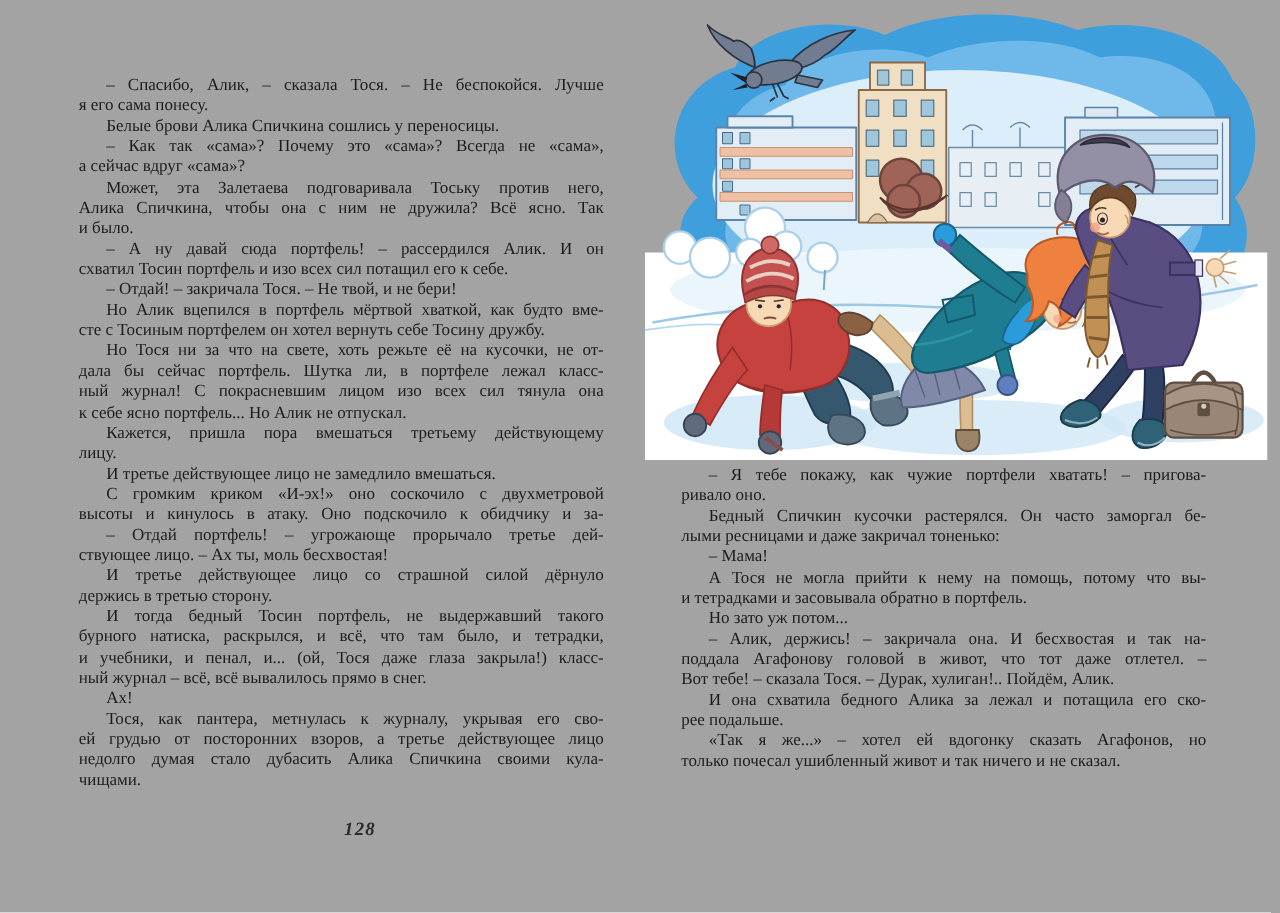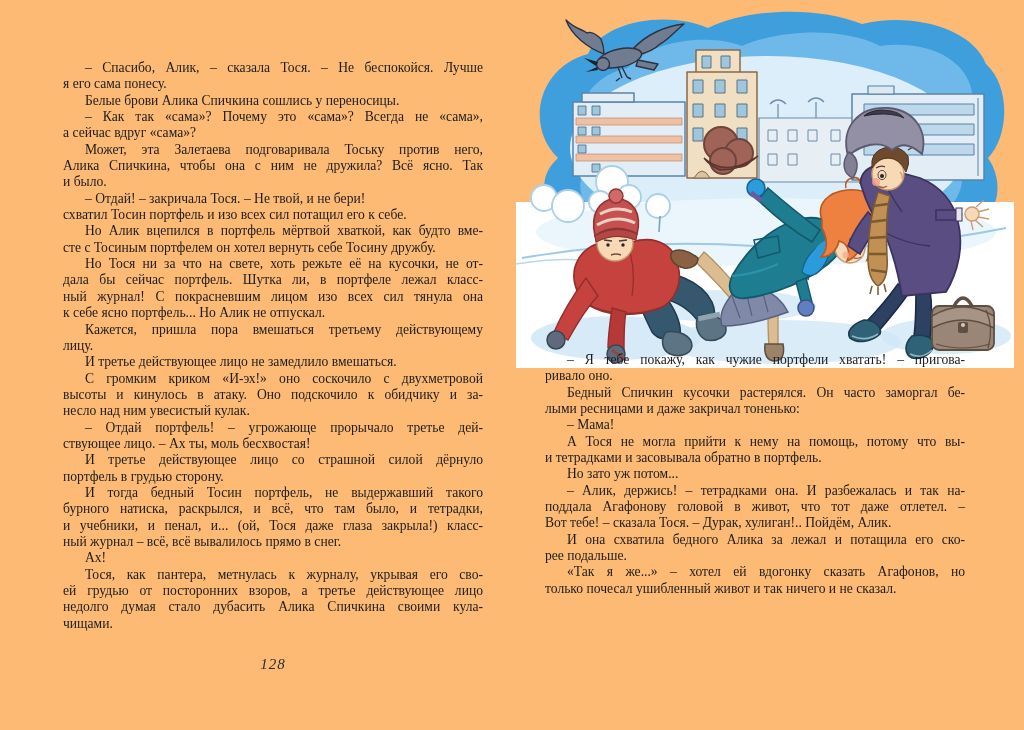--- a/index.html
+++ b/index.html
@@ -1,24 +1,24 @@
 <!DOCTYPE html>
 <html><head>
 <meta charset="utf-8">
 <style>
   html,body{margin:0;padding:0;background:#ffffff;width:1024px;height:730px;overflow:hidden;}
-  .spread{position:relative;width:1024px;height:730px;background:#fdba74;font-family:"Liberation Serif","DejaVu Serif",serif;color:#1c1c1c;}
+  .spread{position:relative;width:1024px;height:730px;background:#a3a3a3;font-family:"Liberation Serif","DejaVu Serif",serif;color:#1c1c1c;}
   .text-col{position:absolute;width:420px;font-size:13.6px;line-height:16.35px;}
   .text-col .line{text-align:justify;text-align-last:justify;white-space:nowrap;}
   .text-col .line.indent{text-indent:22px;}
   .text-col .line.pend{text-align-last:left;}
   #left-text{left:63px;top:60px;}
-  #right-text{left:545px;top:352px;}
+  #right-text{left:545px;top:372px;}
   .page-number{position:absolute;width:420px;text-align:center;font-style:italic;font-size:15px;color:#2b2b2b;letter-spacing:1px;top:656px;}
-  #left-num{left:63px;}
+  #left-num{left:78px;font-weight:bold;}
   #right-num{left:545px;}
   .illustration{position:absolute;left:516px;top:6px;width:498px;height:362px;}
   svg{display:block;}
 </style>
 </head>
 <body>
 
 <div class="spread">
 
   <div class="illustration">
@@ -269,38 +269,38 @@
 
   <div id="left-text" class="text-col">
       <div class="line indent">– Спасибо, Алик, – сказала Тося. – Не беспокойся. Лучше</div>
       <div class="line pend">я его сама понесу.</div>
       <div class="line indent pend">Белые брови Алика Спичкина сошлись у переносицы.</div>
       <div class="line indent">– Как так «сама»? Почему это «сама»? Всегда не «сама»,</div>
       <div class="line pend">а сейчас вдруг «сама»?</div>
       <div class="line indent">Может, эта Залетаева подговаривала Тоську против него,</div>
       <div class="line">Алика Спичкина, чтобы она с ним не дружила? Всё ясно. Так</div>
       <div class="line pend">и было.</div>
+      <div class="line indent">– А ну давай сюда портфель! – рассердился Алик. И он</div>
+      <div class="line pend">схватил Тосин портфель и изо всех сил потащил его к себе.</div>
       <div class="line indent pend">– Отдай! – закричала Тося. – Не твой, и не бери!</div>
-      <div class="line pend">схватил Тосин портфель и изо всех сил потащил его к себе.</div>
       <div class="line indent">Но Алик вцепился в портфель мёртвой хваткой, как будто вме-</div>
       <div class="line pend">сте с Тосиным портфелем он хотел вернуть себе Тосину дружбу.</div>
       <div class="line indent">Но Тося ни за что на свете, хоть режьте её на кусочки, не от-</div>
       <div class="line">дала бы сейчас портфель. Шутка ли, в портфеле лежал класс-</div>
       <div class="line">ный журнал! С покрасневшим лицом изо всех сил тянула она</div>
       <div class="line pend">к себе ясно портфель... Но Алик не отпускал.</div>
       <div class="line indent">Кажется, пришла пора вмешаться третьему действующему</div>
       <div class="line pend">лицу.</div>
       <div class="line indent pend">И третье действующее лицо не замедлило вмешаться.</div>
       <div class="line indent">С громким криком «И-эх!» оно соскочило с двухметровой</div>
       <div class="line">высоты и кинулось в атаку. Оно подскочило к обидчику и за-</div>
-      <div class="line pend">несло над ним увесистый кулак.</div>
       <div class="line indent">– Отдай портфель! – угрожающе прорычало третье дей-</div>
       <div class="line pend">ствующее лицо. – Ах ты, моль бесхвостая!</div>
       <div class="line indent">И третье действующее лицо со страшной силой дёрнуло</div>
-      <div class="line pend">портфель в грудью сторону.</div>
+      <div class="line pend">держись в третью сторону.</div>
       <div class="line indent">И тогда бедный Тосин портфель, не выдержавший такого</div>
       <div class="line">бурного натиска, раскрылся, и всё, что там было, и тетрадки,</div>
       <div class="line">и учебники, и пенал, и... (ой, Тося даже глаза закрыла!) класс-</div>
       <div class="line pend">ный журнал – всё, всё вывалилось прямо в снег.</div>
       <div class="line indent pend">Ах!</div>
       <div class="line indent">Тося, как пантера, метнулась к журналу, укрывая его сво-</div>
       <div class="line">ей грудью от посторонних взоров, а третье действующее лицо</div>
       <div class="line">недолго думая стало дубасить Алика Спичкина своими кула-</div>
       <div class="line pend">чищами.</div>
     </div>
@@ -308,21 +308,21 @@
 
   <div id="right-text" class="text-col">
       <div class="line indent">– Я тебе покажу, как чужие портфели хватать! – пригова-</div>
       <div class="line pend">ривало оно.</div>
       <div class="line indent">Бедный Спичкин кусочки растерялся. Он часто заморгал бе-</div>
       <div class="line pend">лыми ресницами и даже закричал тоненько:</div>
       <div class="line indent pend">– Мама!</div>
       <div class="line indent">А Тося не могла прийти к нему на помощь, потому что вы-</div>
       <div class="line pend">и тетрадками и засовывала обратно в портфель.</div>
       <div class="line indent pend">Но зато уж потом...</div>
-      <div class="line indent">– Алик, держись! – тетрадками она. И разбежалась и так на-</div>
+      <div class="line indent">– Алик, держись! – закричала она. И бесхвостая и так на-</div>
       <div class="line">поддала Агафонову головой в живот, что тот даже отлетел. –</div>
       <div class="line pend">Вот тебе! – сказала Тося. – Дурак, хулиган!.. Пойдём, Алик.</div>
       <div class="line indent">И она схватила бедного Алика за лежал и потащила его ско-</div>
       <div class="line pend">рее подальше.</div>
       <div class="line indent">«Так я же...» – хотел ей вдогонку сказать Агафонов, но</div>
       <div class="line pend">только почесал ушибленный живот и так ничего и не сказал.</div>
     </div>
 
 </div>
 

